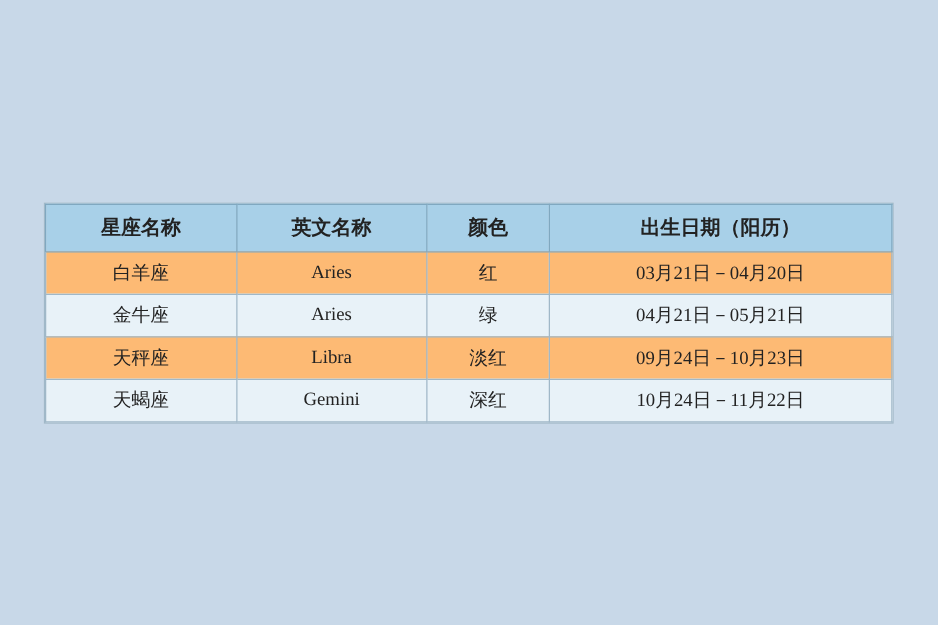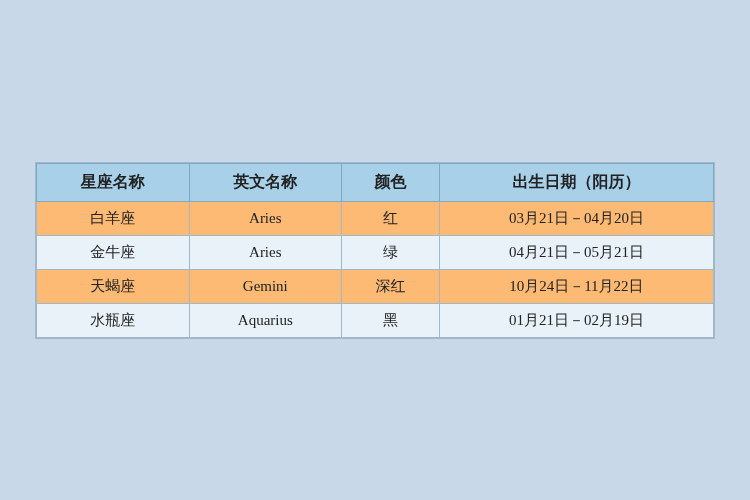--- a/index.html
+++ b/index.html
@@ -72,26 +72,26 @@
           <td>红</td>
           <td>03月21日－04月20日</td>
         </tr>
         <tr>
           <td>金牛座</td>
           <td>Aries</td>
           <td>绿</td>
           <td>04月21日－05月21日</td>
         </tr>
         <tr>
+          <td>天秤座</td>
+          <td>Libra</td>
+          <td>淡红</td>
+          <td>09月24日－10月23日</td>
+        </tr>
+        <tr>
           <td>天蝎座</td>
           <td>Gemini</td>
           <td>深红</td>
           <td>10月24日－11月22日</td>
-        </tr>
-        <tr>
-          <td>水瓶座</td>
-          <td>Aquarius</td>
-          <td>黑</td>
-          <td>01月21日－02月19日</td>
         </tr>
       </tbody>
   </table>
 </div>
 
 </body></html>

